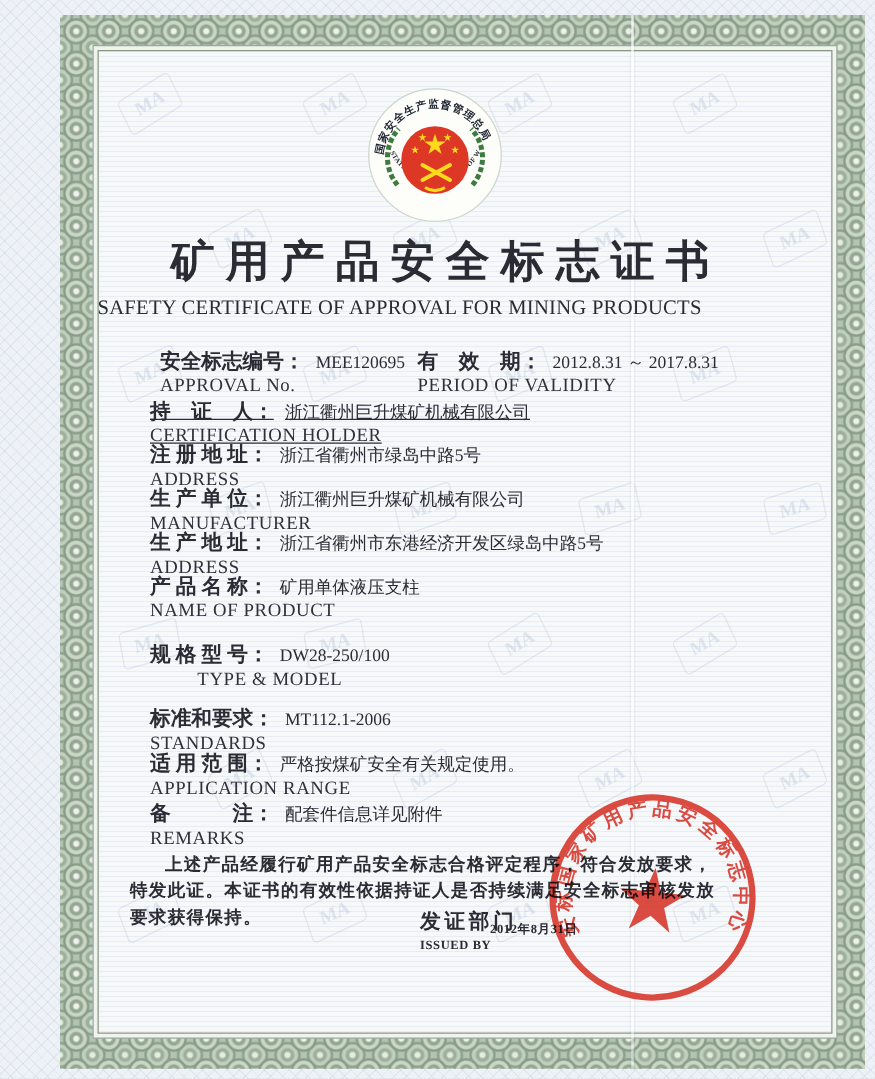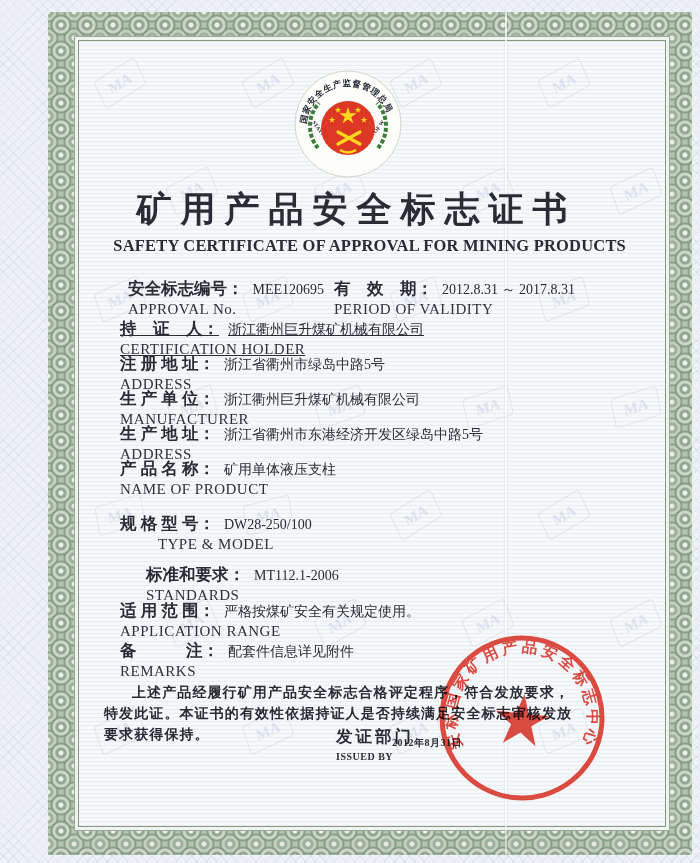--- a/index.html
+++ b/index.html
@@ -38,29 +38,29 @@
   }
   .fold{
     position:absolute;left:505px;top:12px;width:2px;height:843px;z-index:4;
     background:linear-gradient(180deg, rgba(255,255,255,.75), rgba(255,255,255,.5));
     box-shadow:0 0 2px rgba(130,150,170,.4);
   }
   .content{position:absolute;left:78px;top:40px;width:586px;height:785px;z-index:5;}
   .content > *{position:absolute;}
   .emblem{left:216px;top:30px;width:108px;height:108px;}
   .title{left:0;top:146px;width:548px;text-align:center;font-size:35px;font-weight:bold;letter-spacing:9px;text-indent:9px;white-space:nowrap;}
-  .subtitle{left:0;top:196px;width:548px;text-align:right;font-size:16.5px;font-weight:bold;letter-spacing:.2px;white-space:nowrap;}
+  .subtitle{left:0;top:196px;width:548px;text-align:left;font-size:16.5px;font-weight:normal;letter-spacing:.2px;white-space:nowrap;}
   .lab{font-size:16.5px;font-weight:bold;white-space:nowrap;}
   .val{font-size:14px;margin-left:9px;white-space:nowrap;}
   .sub{font-size:15px;letter-spacing:.5px;color:#30303a;margin-top:1px;}
   .approval{left:50px;top:238px;}
   .validity{left:256px;top:238px;}
   .row{left:42px;}
   .r0{top:278px;text-decoration:underline;} .r1{top:313px;} .r2{top:348px;} .r3{top:383px;} .r4{top:418px;}
-  .r5{top:473px;text-align:center;} .r6{top:524px;margin-left:26px;} .r7{top:560px;} .r8{top:600px;}
+  .r5{top:473px;text-align:center;} .r6{top:524px;} .r7{top:560px;} .r8{top:600px;}
   .declaration{left:26px;top:642px;width:476px;font-size:14px;line-height:21px;text-indent:28px;letter-spacing:1.1px;font-weight:600;}
   .issued{left:258px;top:686px;}
   .issued .cn{font-size:16.5px;font-weight:bold;letter-spacing:3px;}
   .issued .en{font-size:10px;font-weight:bold;letter-spacing:.5px;margin-top:3px;}
   .issue-date{left:314px;top:696px;font-size:10px;font-weight:bold;letter-spacing:.5px;}
   .seal{left:356px;top:590px;width:176px;height:176px;z-index:6;transform:rotate(6deg);opacity:.88;mix-blend-mode:multiply;}
 </style>
 </head>
 <body>
 

